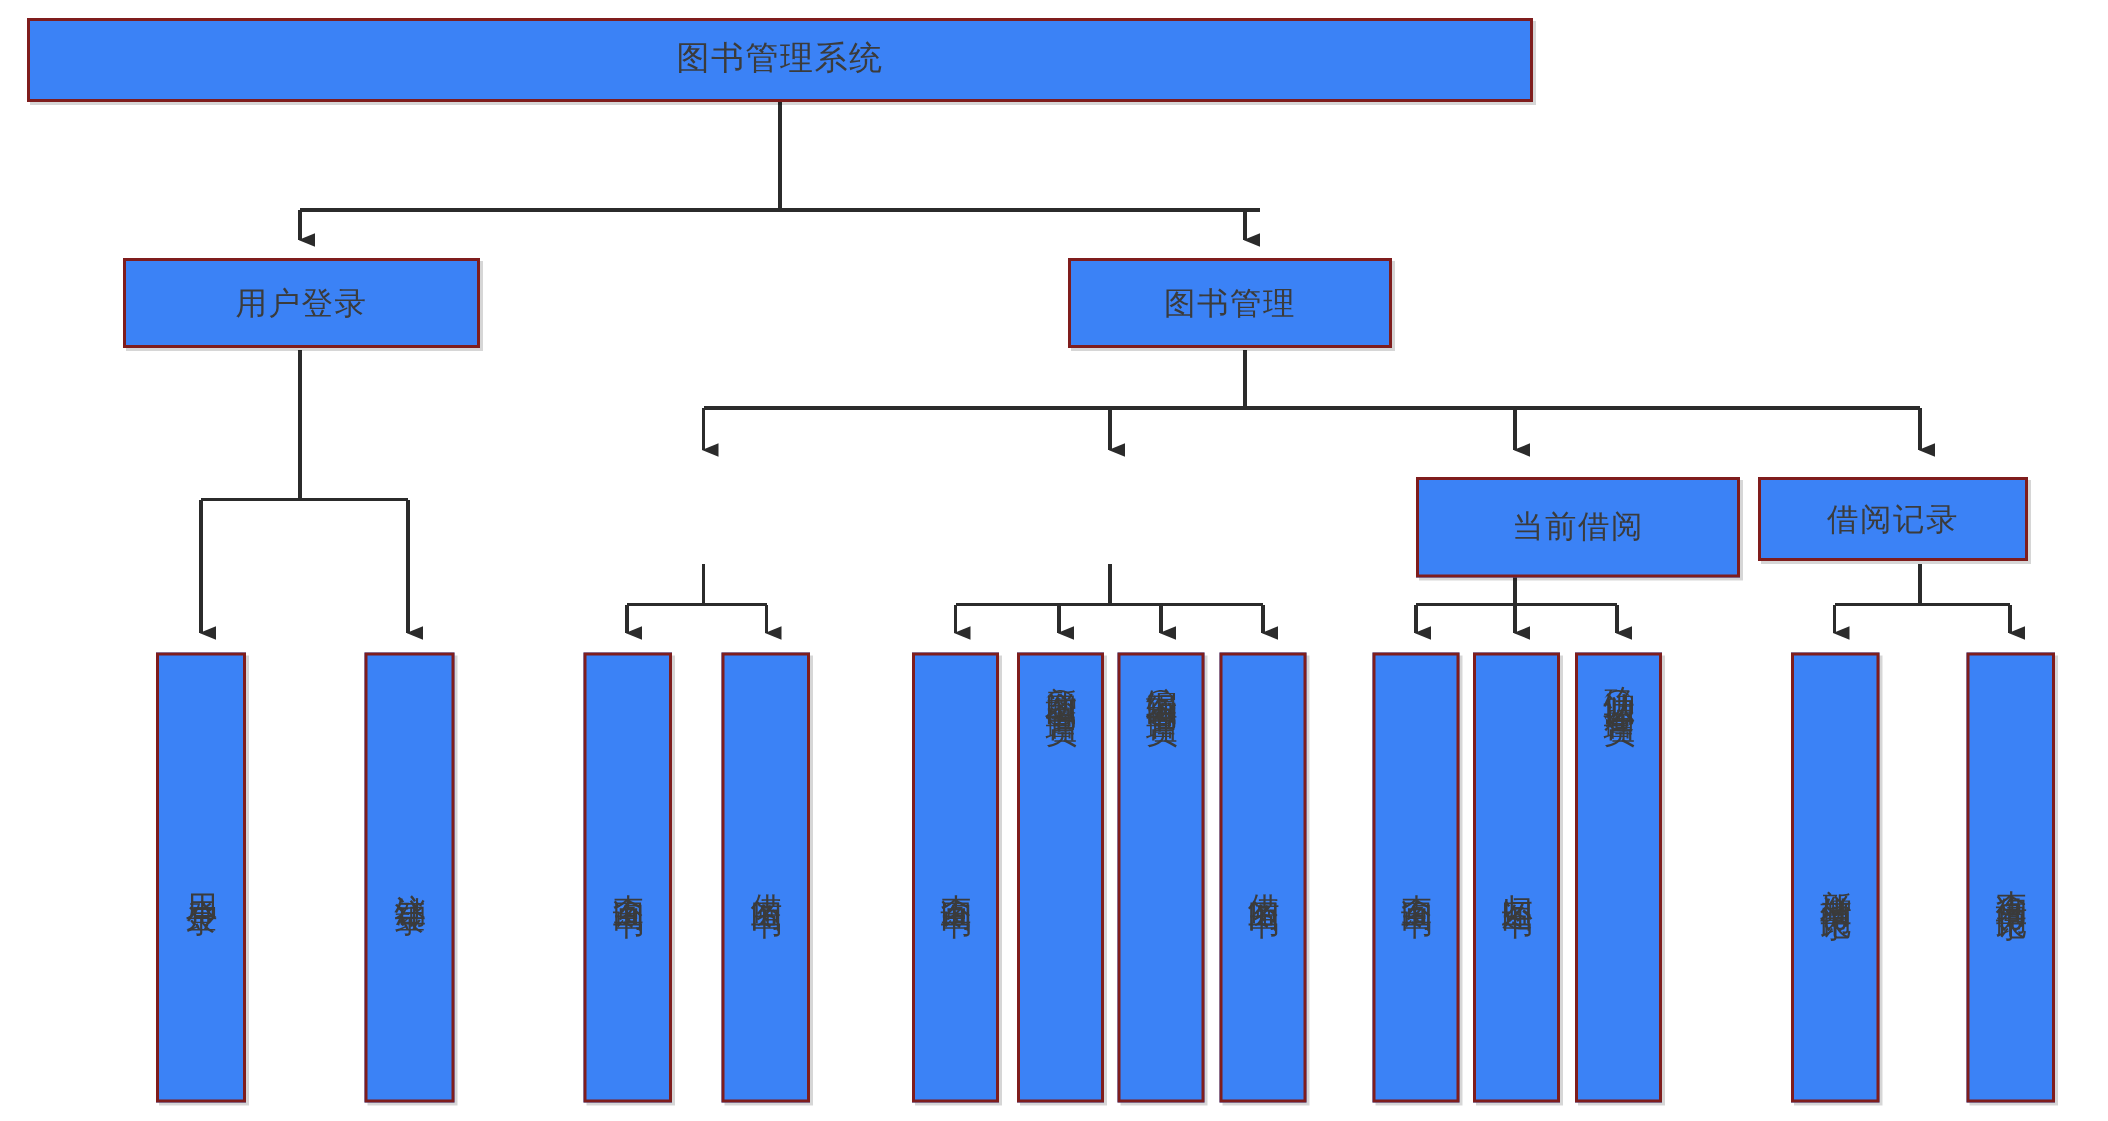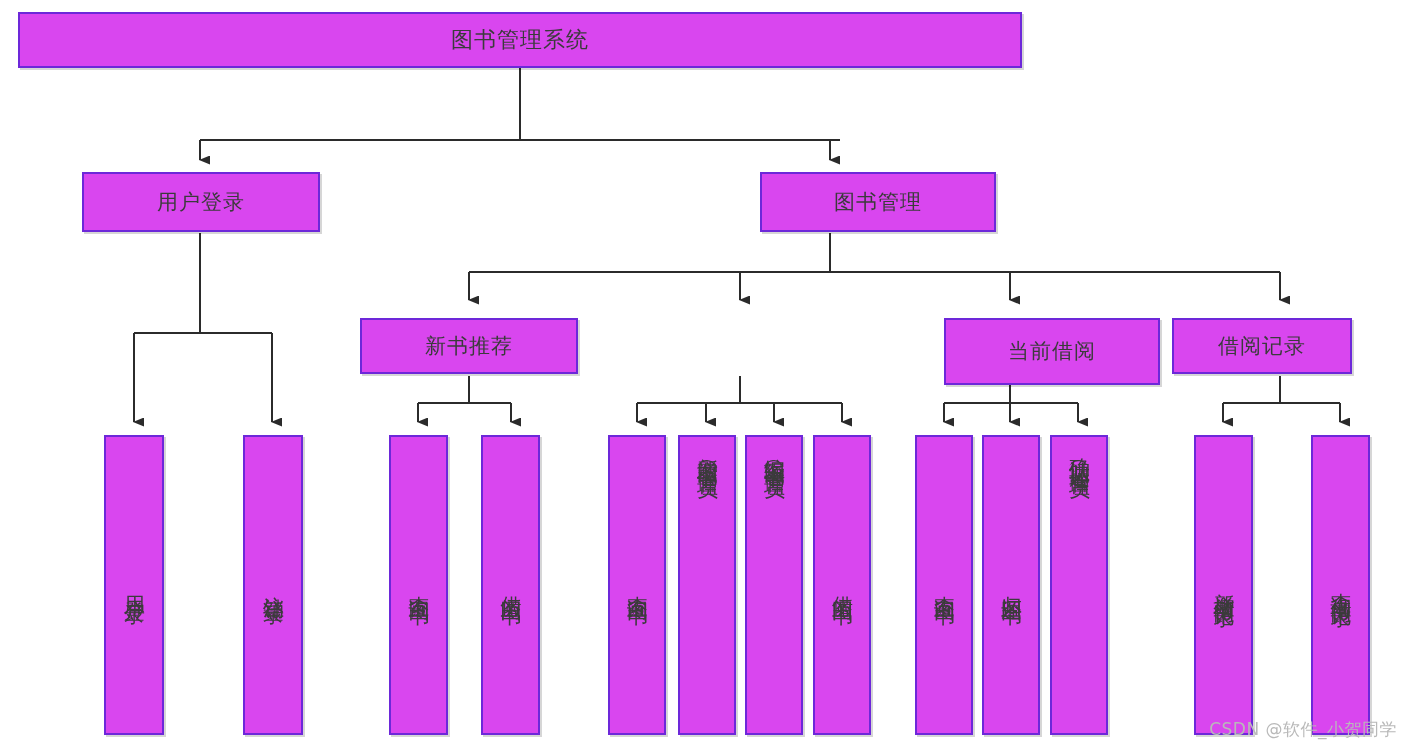--- a/index.html
+++ b/index.html
@@ -24,22 +24,22 @@
     left: 0;
     top: 0;
     width: 1405px;
     height: 747px;
     pointer-events: none;
   }
   
   .node {
     position: absolute;
     box-sizing: border-box;
-    background: #d946ef;
-    border: 2px solid #6d28d9;
+    background: #3b82f6;
+    border: 2px solid #7f1d1d;
     box-shadow: 2px 2px 0 0 rgba(0,0,0,0.16);
     display: flex;
     align-items: center;
     justify-content: center;
   }
   .node-label {
     color: #3b3b3b;
     font-size: 21px;
     line-height: 1.18;
     letter-spacing: 1px;
@@ -137,27 +137,24 @@
   </svg>
 
   <div class="node root" style="left:18px; top:12px; width:1004px; height:56px;">
     <span class="node-label">图书管理系统</span>
   </div>
 
   <div class="node branch" style="left:82px; top:172px; width:238px; height:60px;">
     <span class="node-label">用户登录</span>
   </div>
 
-  <div class="node branch" style="left:712px; top:172px; width:236px; height:60px;margin-left:48px;">
+  <div class="node branch" style="left:712px; top:172px; width:216px; height:60px;">
     <span class="node-label">图书管理</span>
   </div>
 
-  <div class="node branch" style="left:360px; top:318px; width:218px; height:56px;">
-    <span class="node-label">新书推荐</span>
-  </div>
 
 
   <div class="node branch" style="left:944px; top:318px; width:216px; height:67px;">
     <span class="node-label">当前借阅</span>
   </div>
 
   <div class="node branch" style="left:1172px; top:318px; width:180px; height:56px;">
     <span class="node-label">借阅记录</span>
   </div>
 
@@ -206,15 +203,14 @@
   </div>
 
   <div class="node leaf mid-text" style="left:1194px; top:435px; width:59px; height:300px;">
     <span class="node-label">新增借阅记录</span>
   </div>
 
   <div class="node leaf mid-text" style="left:1311px; top:435px; width:59px; height:300px;">
     <span class="node-label">查询借阅记录</span>
   </div>
 
-  <div id="watermark">CSDN @软件_小贺同学</div>
 
 </div>
 
 </body></html>

